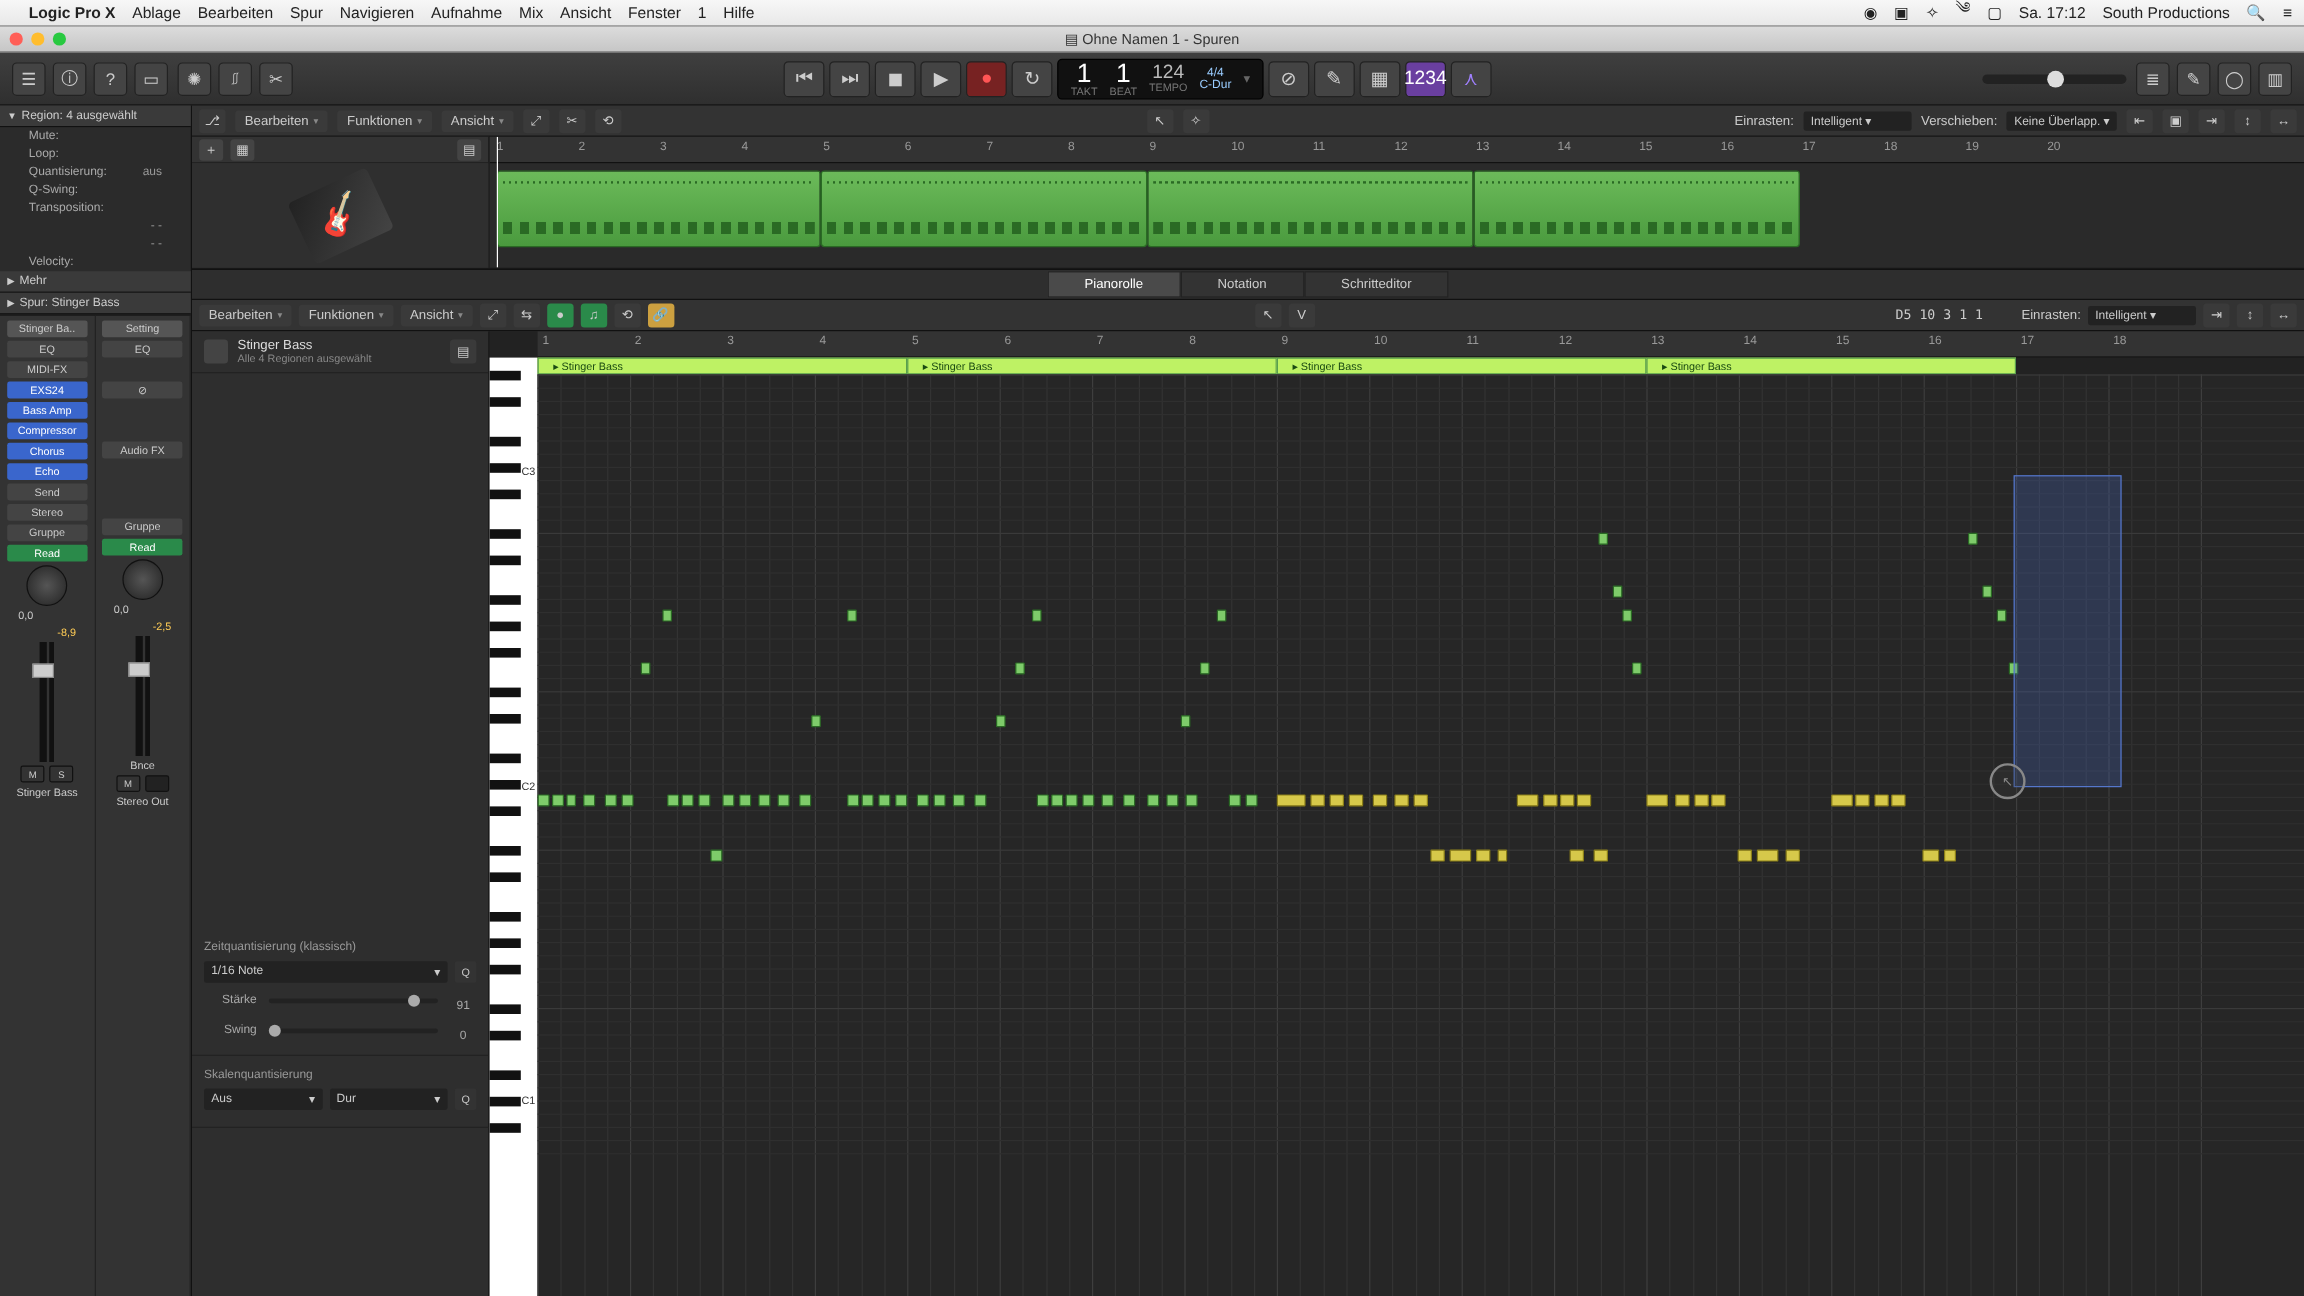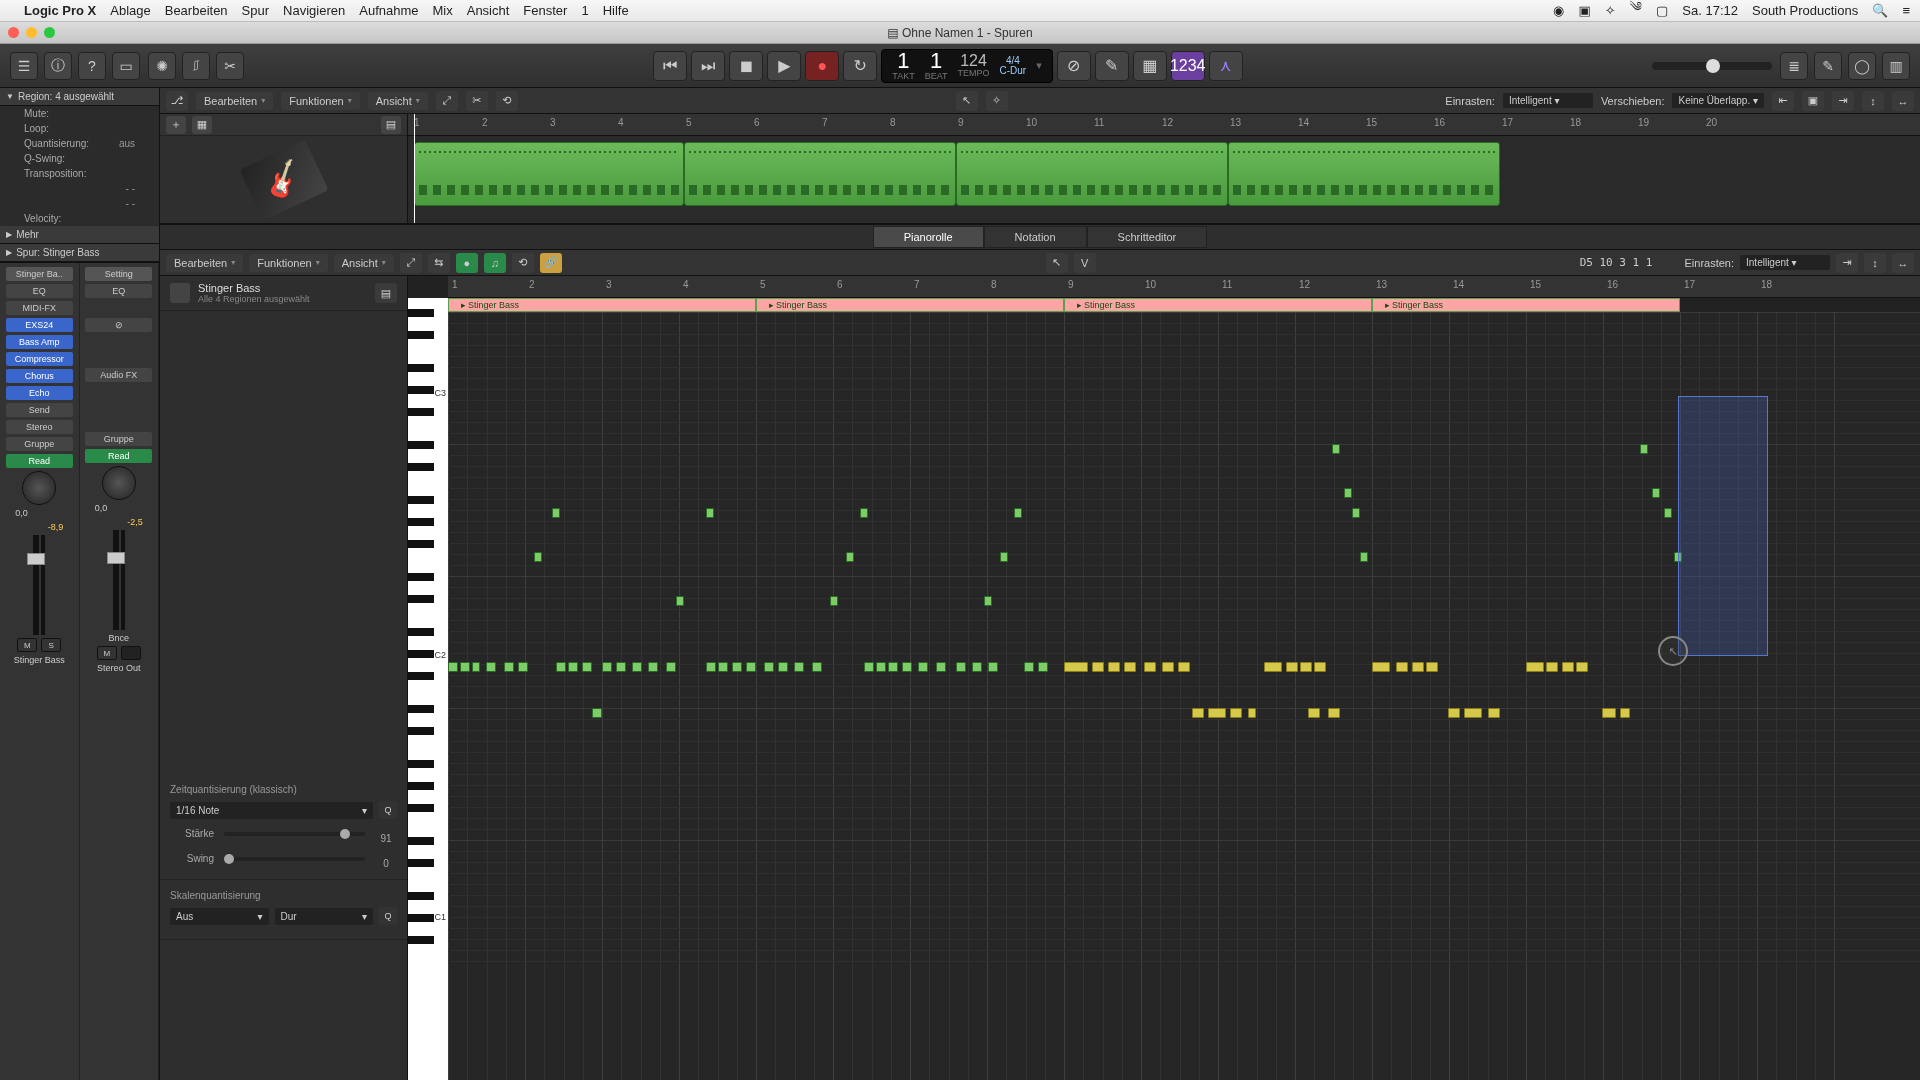--- a/index.html
+++ b/index.html
@@ -115,21 +115,21 @@
 .param .hnd{width:10px;height:10px;background:#aaa;border-radius:50%;position:absolute;top:-3px;}
 .param .val{width:22px;text-align:center;margin-top:10px;}
 
 .proll{flex:1;position:relative;background:#222;}
 .keycol{position:absolute;left:0;top:22px;bottom:0;width:40px;background:#fff;}
 .keycol .blk{position:absolute;left:0;width:26px;height:8px;background:#111;}
 .keycol .lbl{position:absolute;right:2px;font-size:9px;color:#333;}
 .prruler{position:absolute;left:40px;right:0;top:0;height:22px;background:#333;border-bottom:1px solid #111;}
 .prruler span{position:absolute;top:3px;font-size:10px;color:#999;}
 .reghdrs{position:absolute;left:40px;right:0;top:22px;height:14px;}
-.reghdr{position:absolute;top:0;height:14px;background:#fca5a5;color:#1a4a12;font-size:9px;padding:0 12px;border:1px solid #5aa04e;display:flex;align-items:center;gap:4px;}
+.reghdr{position:absolute;top:0;height:14px;background:#bef264;color:#1a4a12;font-size:9px;padding:0 12px;border:1px solid #5aa04e;display:flex;align-items:center;gap:4px;}
 .grid{position:absolute;left:40px;right:0;top:36px;bottom:0;background:#262626;}
 .gline{position:absolute;top:0;bottom:0;width:1px;background:#333;}
 .gline.bar{background:#3e3e3e;}
 .hline{position:absolute;left:0;right:0;height:1px;background:#2f2f2f;}
 .hline.oct{background:#3a3a3a;}
 .note{position:absolute;height:10px;background:#7ecb6a;border:1px solid #2a6a24;border-radius:1px;}
 .note.yel{background:#d6c84a;border-color:#8a7e18;}
 .sel-cursor{position:absolute;width:30px;height:30px;border:2px solid #888;border-radius:50%;display:flex;align-items:center;justify-content:center;color:#888;background:rgba(60,60,60,.3);}
 .selbox-blue{position:absolute;background:rgba(70,100,180,.3);border:1px solid #5577cc;}
 </style>

